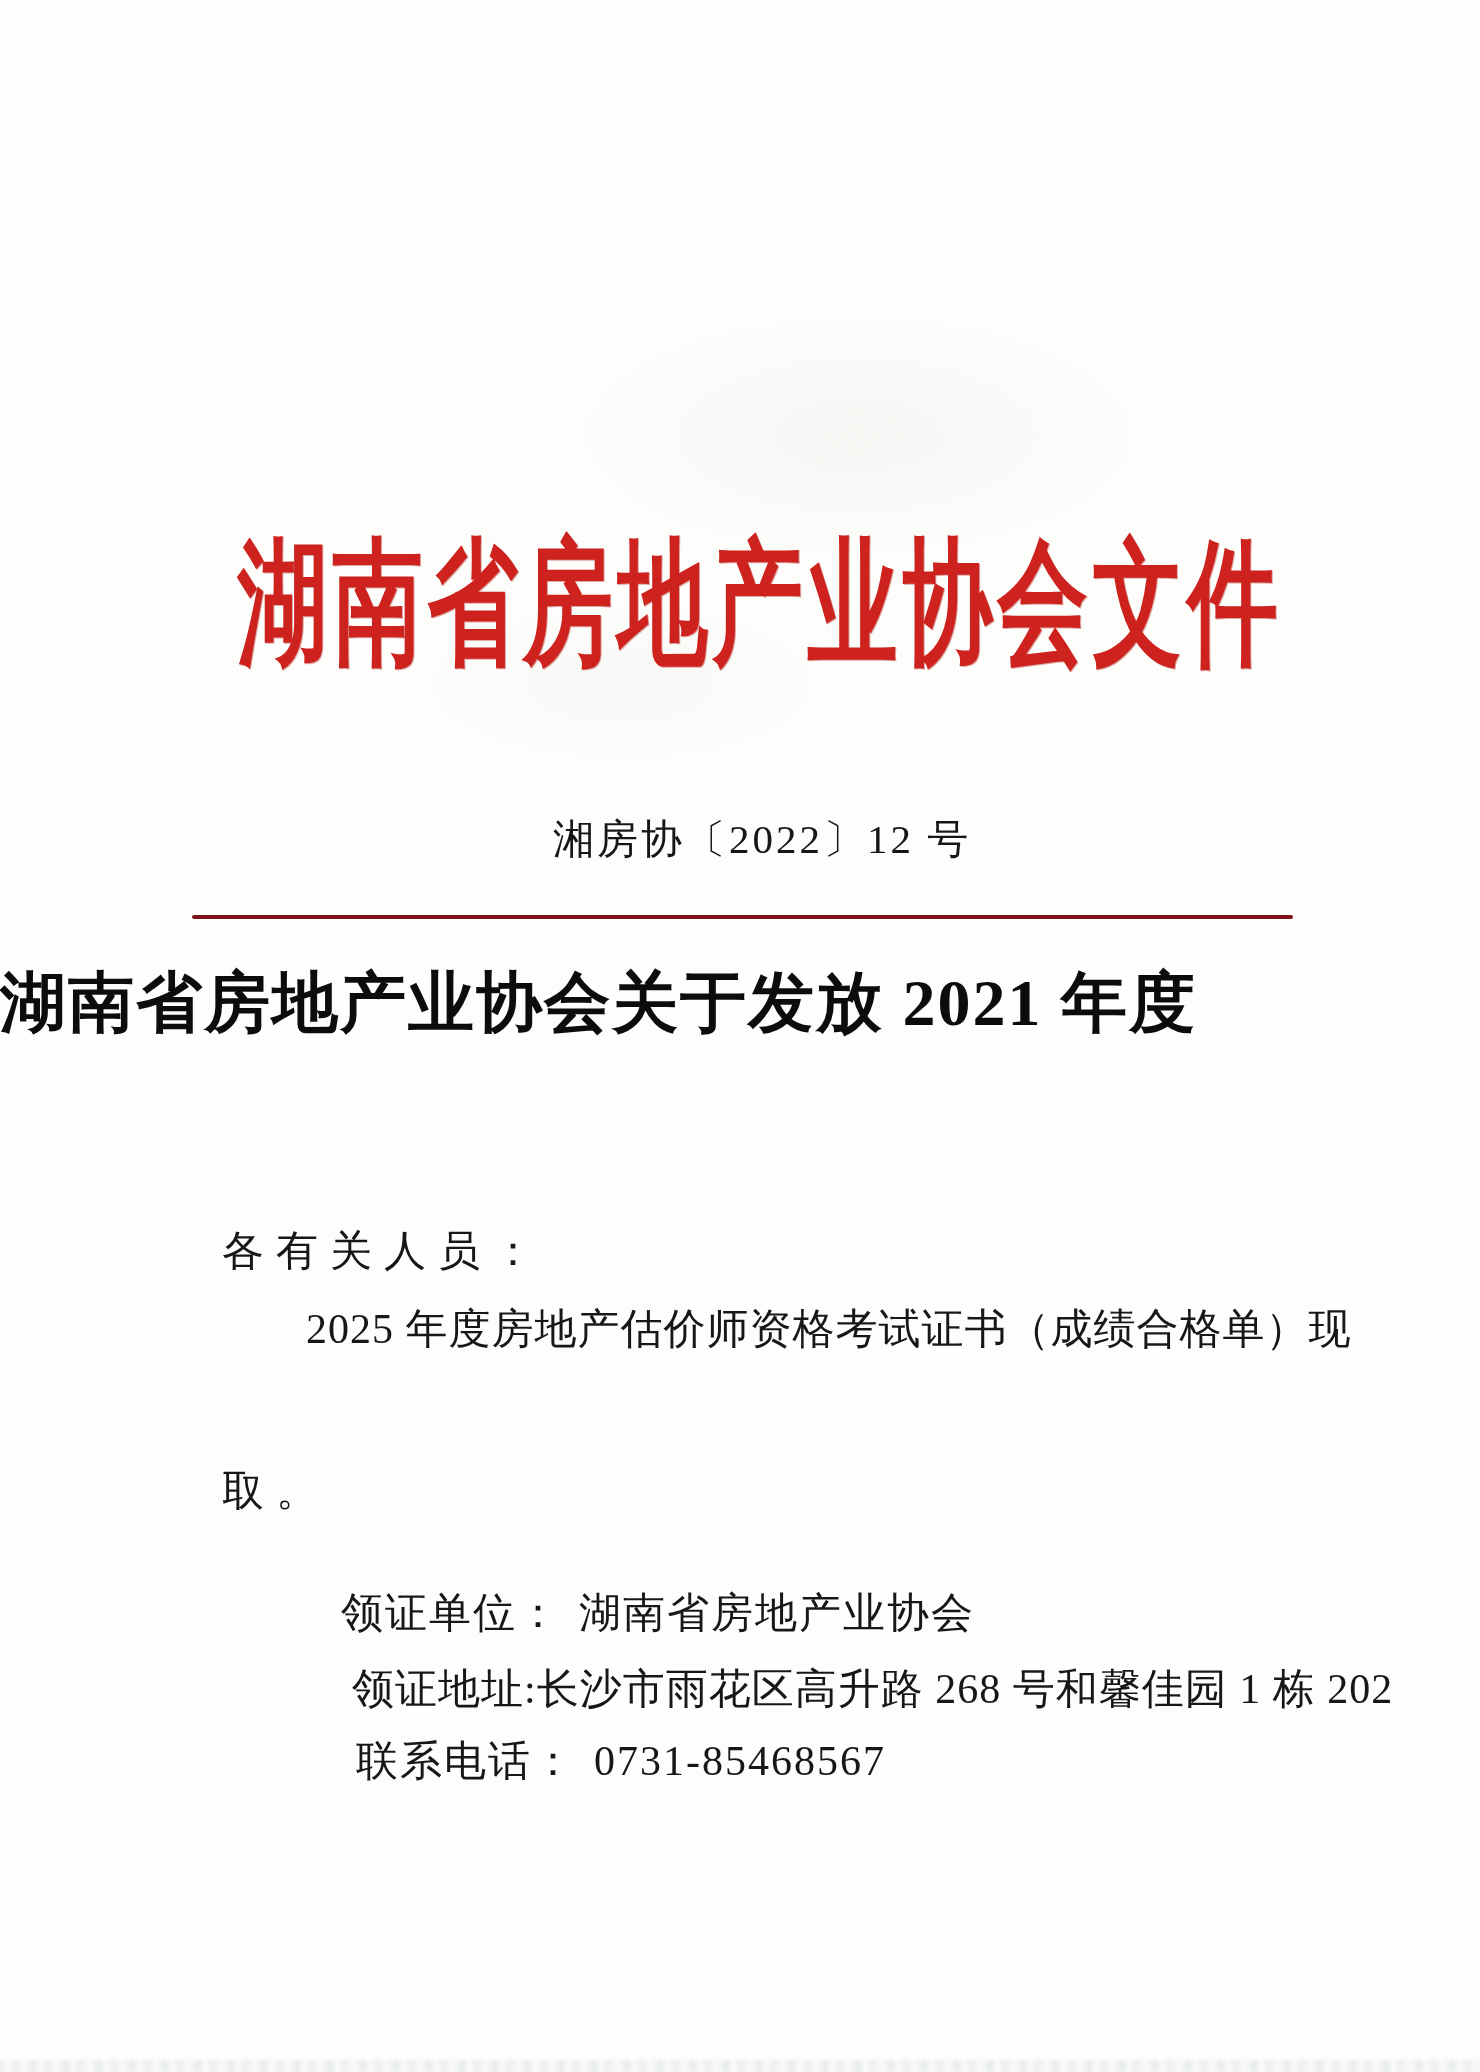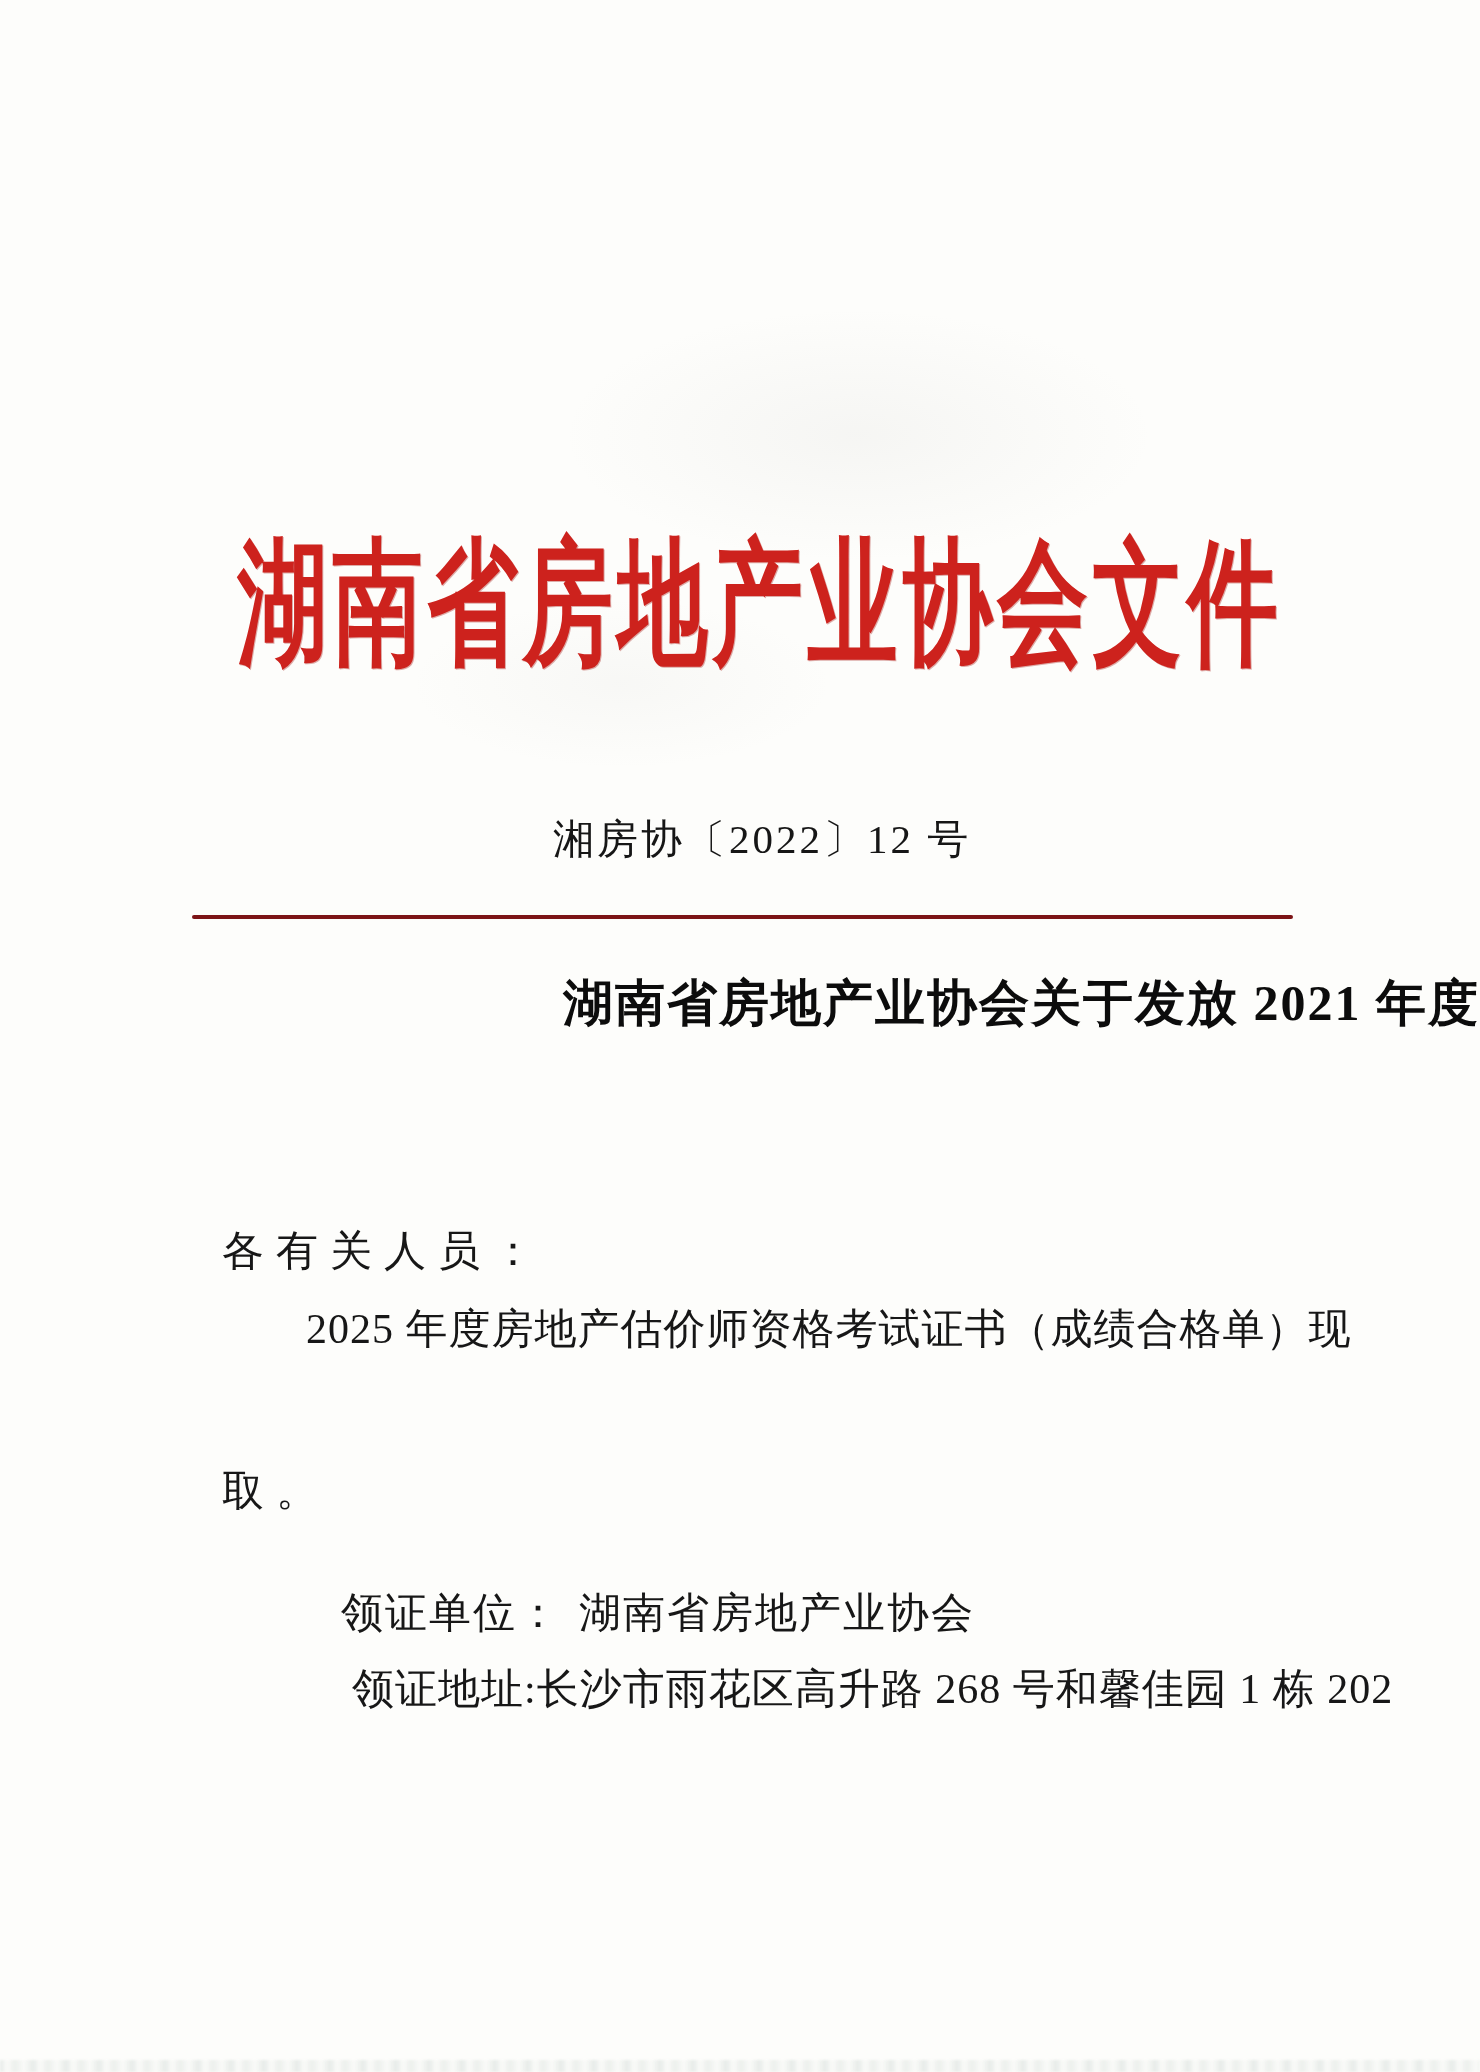--- a/index.html
+++ b/index.html
@@ -48,23 +48,23 @@
   }
 
   .red-rule {
     position:absolute; top:915px; left:192px;
     width:1101px; height:4px;
     border-radius:2px;
   }
 
   .notice-title {
     position:absolute; top:956px; left:0; width:100%;
-    text-align:right;
+    text-align:left;
     font-weight:bold;
-    font-size:50px;
+    font-size:66px;
     line-height:94px;
     letter-spacing:2px;
     color:#0c0c0c;
     white-space:nowrap;
   }
 
   .body-line {
     position:absolute; left:222px;
     font-size:42px;
     line-height:50px;
@@ -116,16 +116,19 @@
   <div class="body-line para-3">取。</div>
 
   <div class="body-line info-1 info-gap">
     <span class="info-label">领证单位：</span><span class="info-value">湖南省房地产业协会</span>
   </div>
 
   <div class="body-line info-2">
     <span class="info-label">领证地址:</span><span class="info-value">长沙市雨花区高升路 268 号和馨佳园 1 栋 202</span>
   </div>
 
+  <div class="body-line info-3 info-gap">
+    <span class="info-label">联系电话：</span><span class="info-value">0731-85468567</span>
+  </div>
 
   <div class="scan-strip"></div>
 
 </div>
 
 </body></html>

